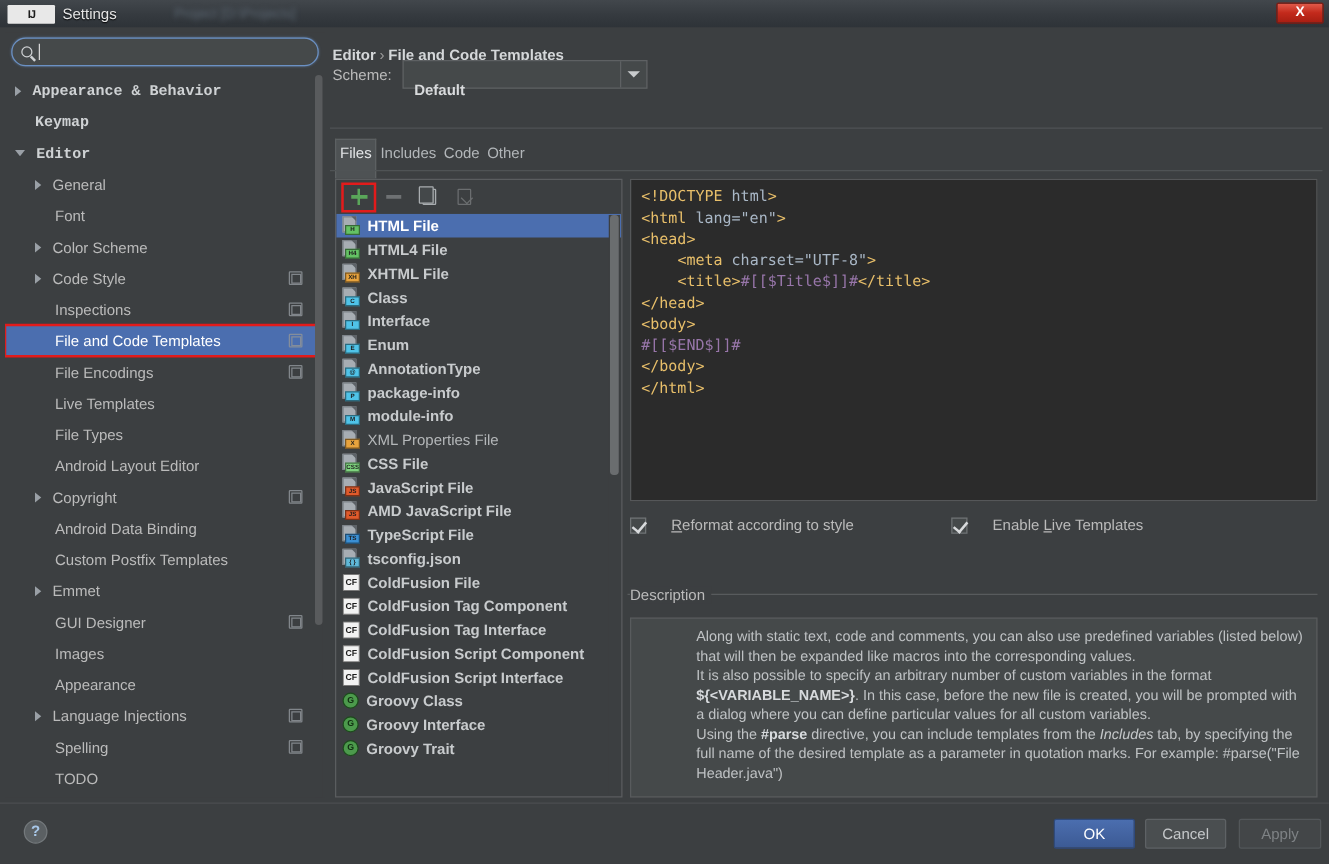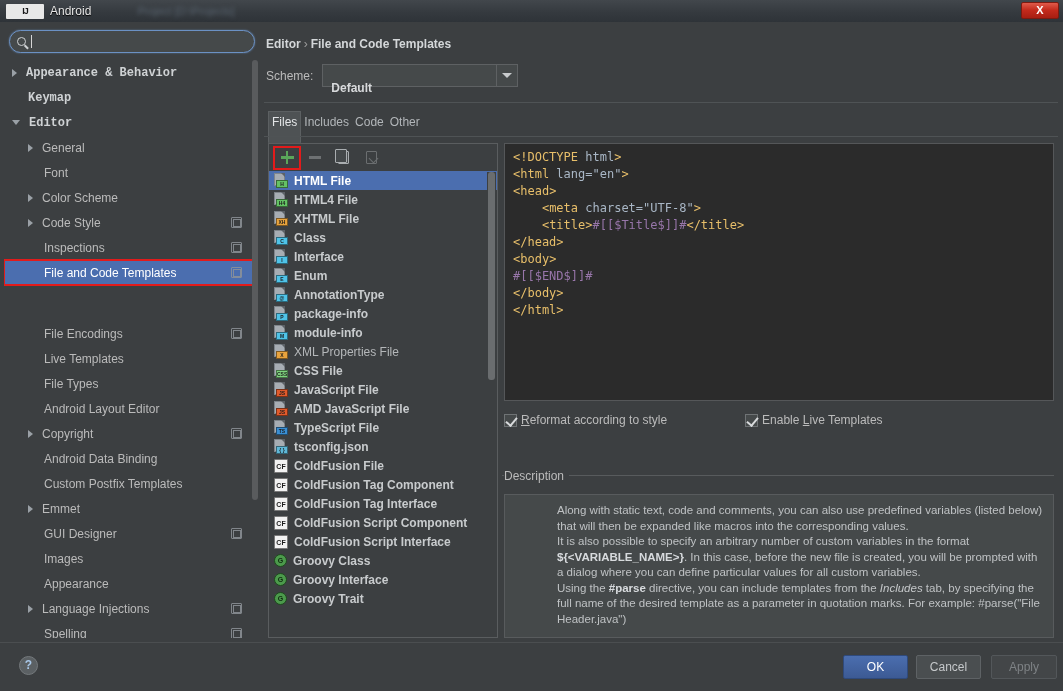--- a/index.html
+++ b/index.html
@@ -112,21 +112,21 @@
   
   #content { position: absolute; left: 264px; top: 4px; width: 794px; height: 612px; }
 
   #breadcrumb {
     position: absolute; left: 2px; top: 11px;
     font-size: 12px; font-weight: bold; color: #d4d7d9;
   }
   #breadcrumb .sep { color: #9b9b9b; font-weight: normal; padding: 0 3px; }
 
   #scheme-row {
-    position: absolute; left: 2px; top: 38px;
+    position: absolute; left: 2px; top: 22px;
     display: flex; align-items: center; gap: 9px;
   }
   #scheme-label { font-size: 12px; color: #bbbbbb; }
   #scheme-combo {
     width: 196px; height: 23px; background: #45494a;
     border: 1px solid #5e6163; display: flex; align-items: center;
     position: relative;
   }
   #scheme-value {
     font-size: 12px; font-weight: bold; color: #d8dadc; padding-left: 8px; margin-top: 24px;
@@ -264,21 +264,21 @@
     line-height: 17px; white-space: pre; color: #a9b7c6;
   }
   .t-tag { color: #e8bf6a; }
   .t-var { color: #9876aa; }
 
   
   #checkbox-row {
     position: absolute; left: 240px; top: 383px; width: 550px; height: 22px;
     display: flex; align-items: center;
   }
-  .cbx-wrap { display: flex; align-items: center; gap: 4px; }
+  .cbx-wrap { display: flex; align-items: center; gap: 20px; }
   .cbx {
     width: 13px; height: 13px; background: #45494a;
     border: 1px solid #6f7375; position: relative; flex: none;
   }
   .cbx.checked::after {
     content: ""; position: absolute; left: 3px; top: 0px;
     width: 5px; height: 9px; border-right: 2px solid #d8dadc;
     border-bottom: 2px solid #d8dadc; transform: rotate(40deg);
   }
   .cbx-label { font-size: 12px; color: #bbbbbb; }
@@ -338,21 +338,21 @@
     right: 6px; width: 66px;
     background: #434648; border: 1px solid #53575a; color: #7e8285;
   }
 </style>
 </head>
 <body>
 
 <div id="titlebar">
   <div class="tb-left">
     <div class="ij-logo">IJ</div>
-    <div class="tb-title">Android</div>
+    <div class="tb-title">Settings</div>
   </div>
   <div class="tb-ghost">Project [D:\Projects]</div>
   <div id="close-btn">X</div>
 </div>
 
 <div id="dialog">
 
   <div id="sidebar">
     <div id="search-wrap">
       <div id="search-field">
@@ -393,21 +393,21 @@
         <div class="tree-row" style="padding-left: 40px;">
           <div class="tw none" style="margin-right: 0px;"></div>
           <span class="tree-label">Inspections</span>
           <span class="copy-badge"></span>
         </div>
         <div class="tree-row selected outlined" style="padding-left: 40px;">
           <div class="tw none" style="margin-right: 0px;"></div>
           <span class="tree-label">File and Code Templates</span>
           <span class="copy-badge"></span>
         </div>
-        <div class="tree-row" style="padding-left: 40px; margin-top: 36px;">
+        <div class="tree-row" style="padding-left: 40px;">
           <div class="tw none" style="margin-right: 0px;"></div>
           <span class="tree-label">File Encodings</span>
           <span class="copy-badge"></span>
         </div>
         <div class="tree-row" style="padding-left: 40px;">
           <div class="tw none" style="margin-right: 0px;"></div>
           <span class="tree-label">Live Templates</span>
         </div>
         <div class="tree-row" style="padding-left: 40px;">
           <div class="tw none" style="margin-right: 0px;"></div>

